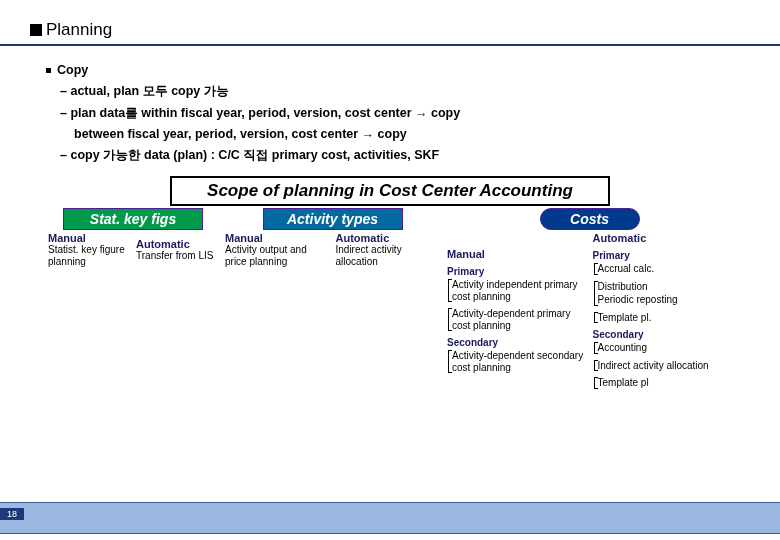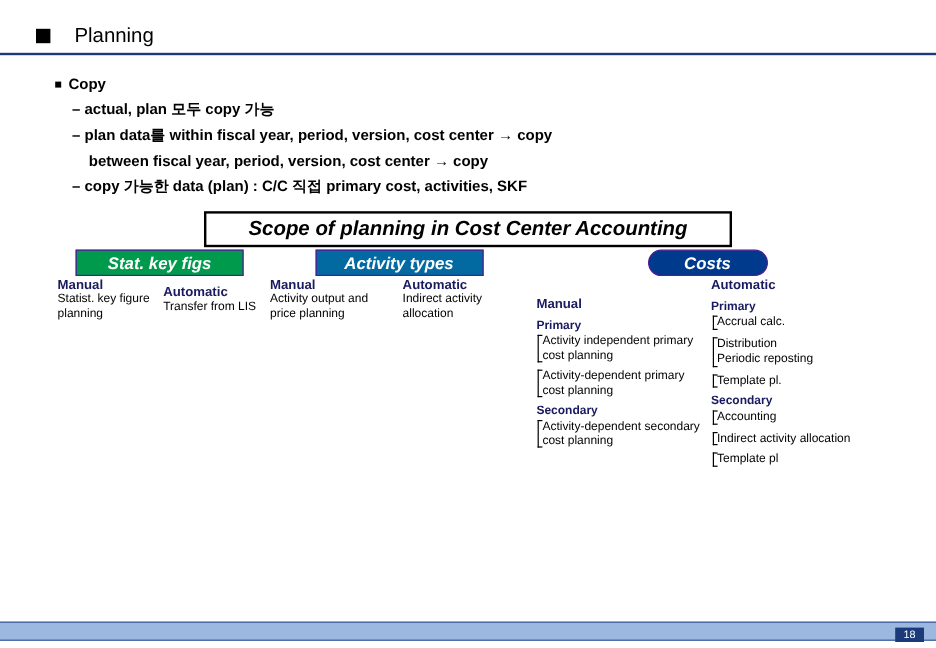--- a/index.html
+++ b/index.html
@@ -12,21 +12,21 @@
   }
   .header-region {
     padding: 20px 30px 4px 30px;
     border-bottom: 2px solid #1a3a7a;
   }
   .header-title {
     font-size: 17px;
     color: #000;
     display: flex;
     align-items: center;
-    gap: 20px;
+    gap: 4px;
   }
   .square-bullet {
     width: 12px;
     height: 12px;
     background: #000;
     display: inline-block;
   }
   .bullet-section {
     padding: 14px 40px 10px 46px;
     font-size: 12.5px;
@@ -145,25 +145,24 @@
     left: -1px;
     bottom: 0;
     width: 4px;
     border-bottom: 1px solid #000;
   }
   .footer-bar {
     position: absolute;
     bottom: 6px;
     left: 0;
     right: 0;
-    height: 16px;
+    height: 32px;
     background: #9db8e0;
     border-top: 1px solid #3a5a9a;
     border-bottom: 1px solid #3a5a9a;
-    text-align: right;
     padding-right: 10px;
   }
   .page-num {
     display: inline-block;
     background: #1a3a7a;
     color: #fff;
     font-size: 9px;
     padding: 1px 7px;
     margin-top: -1px;
   }

